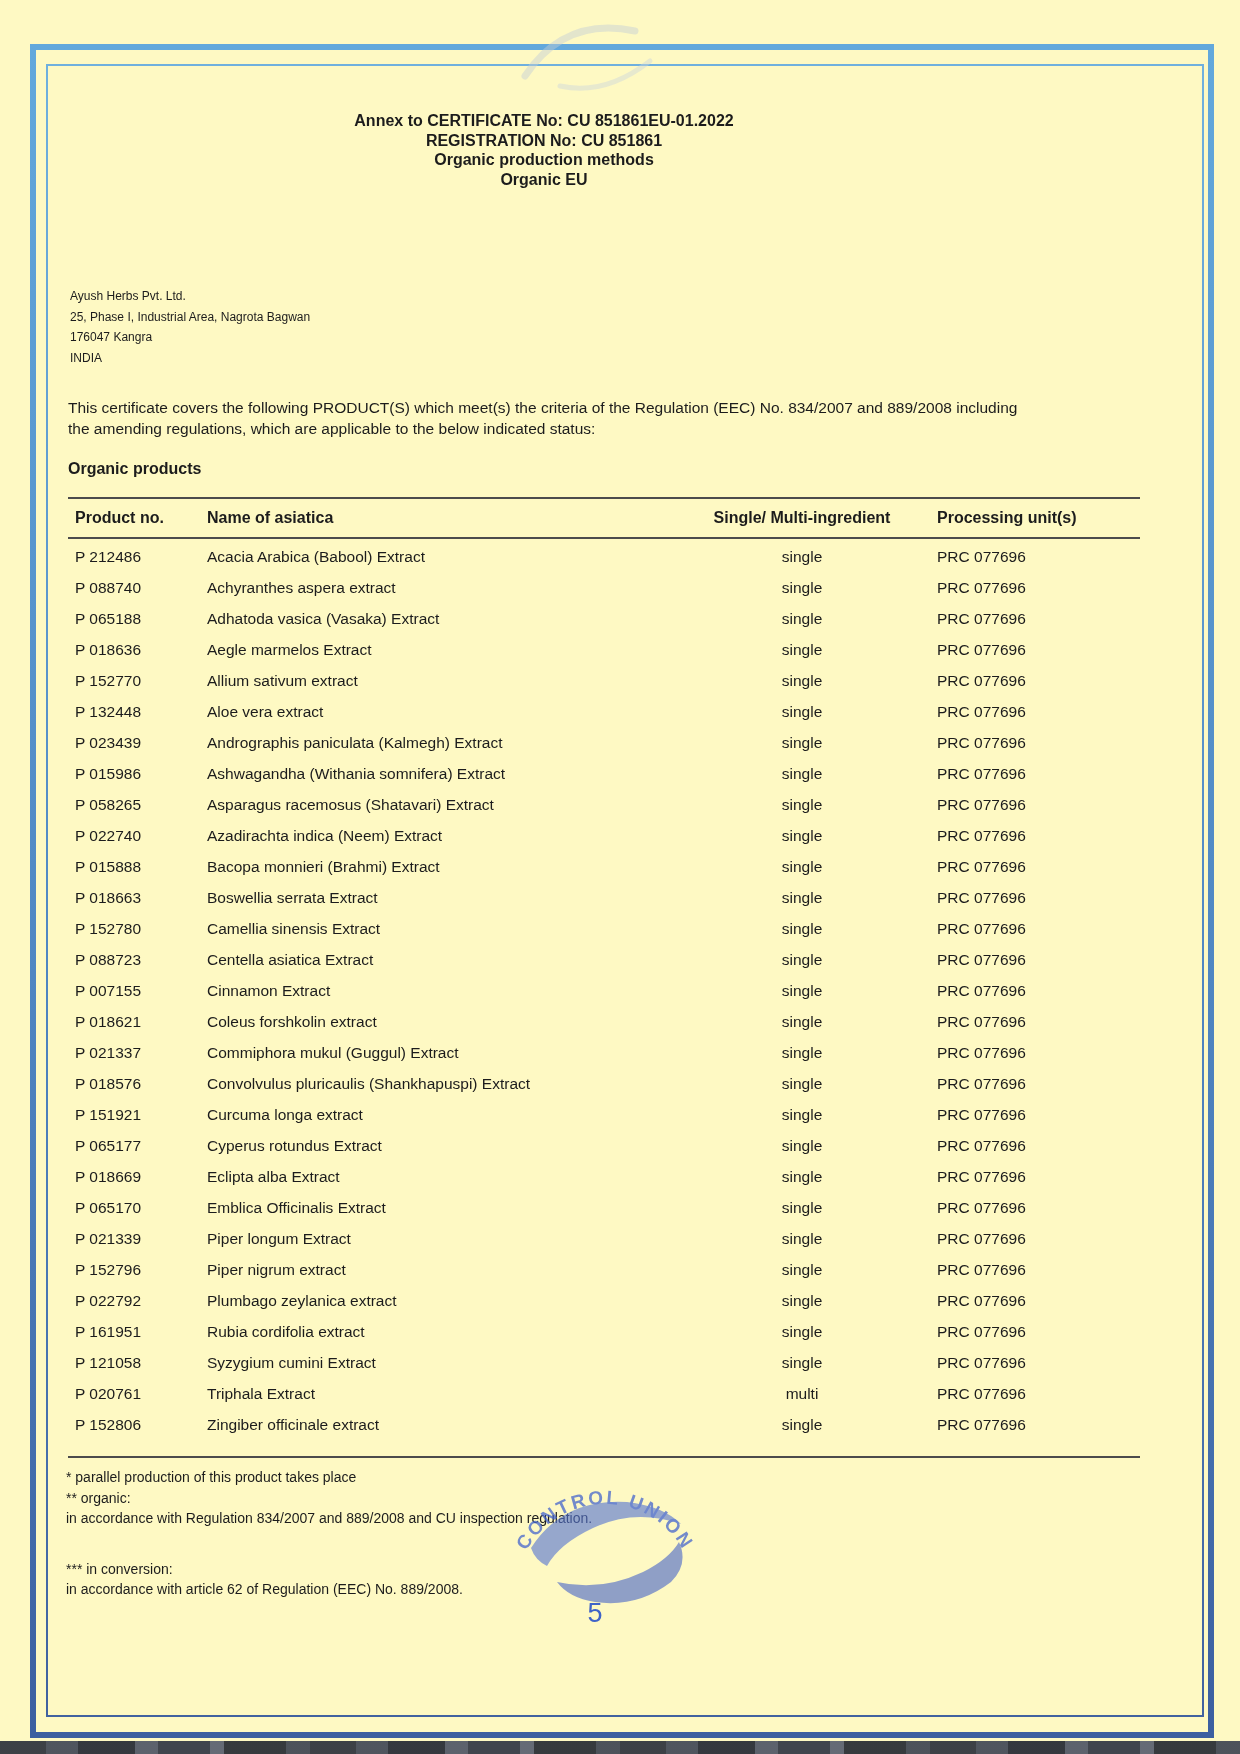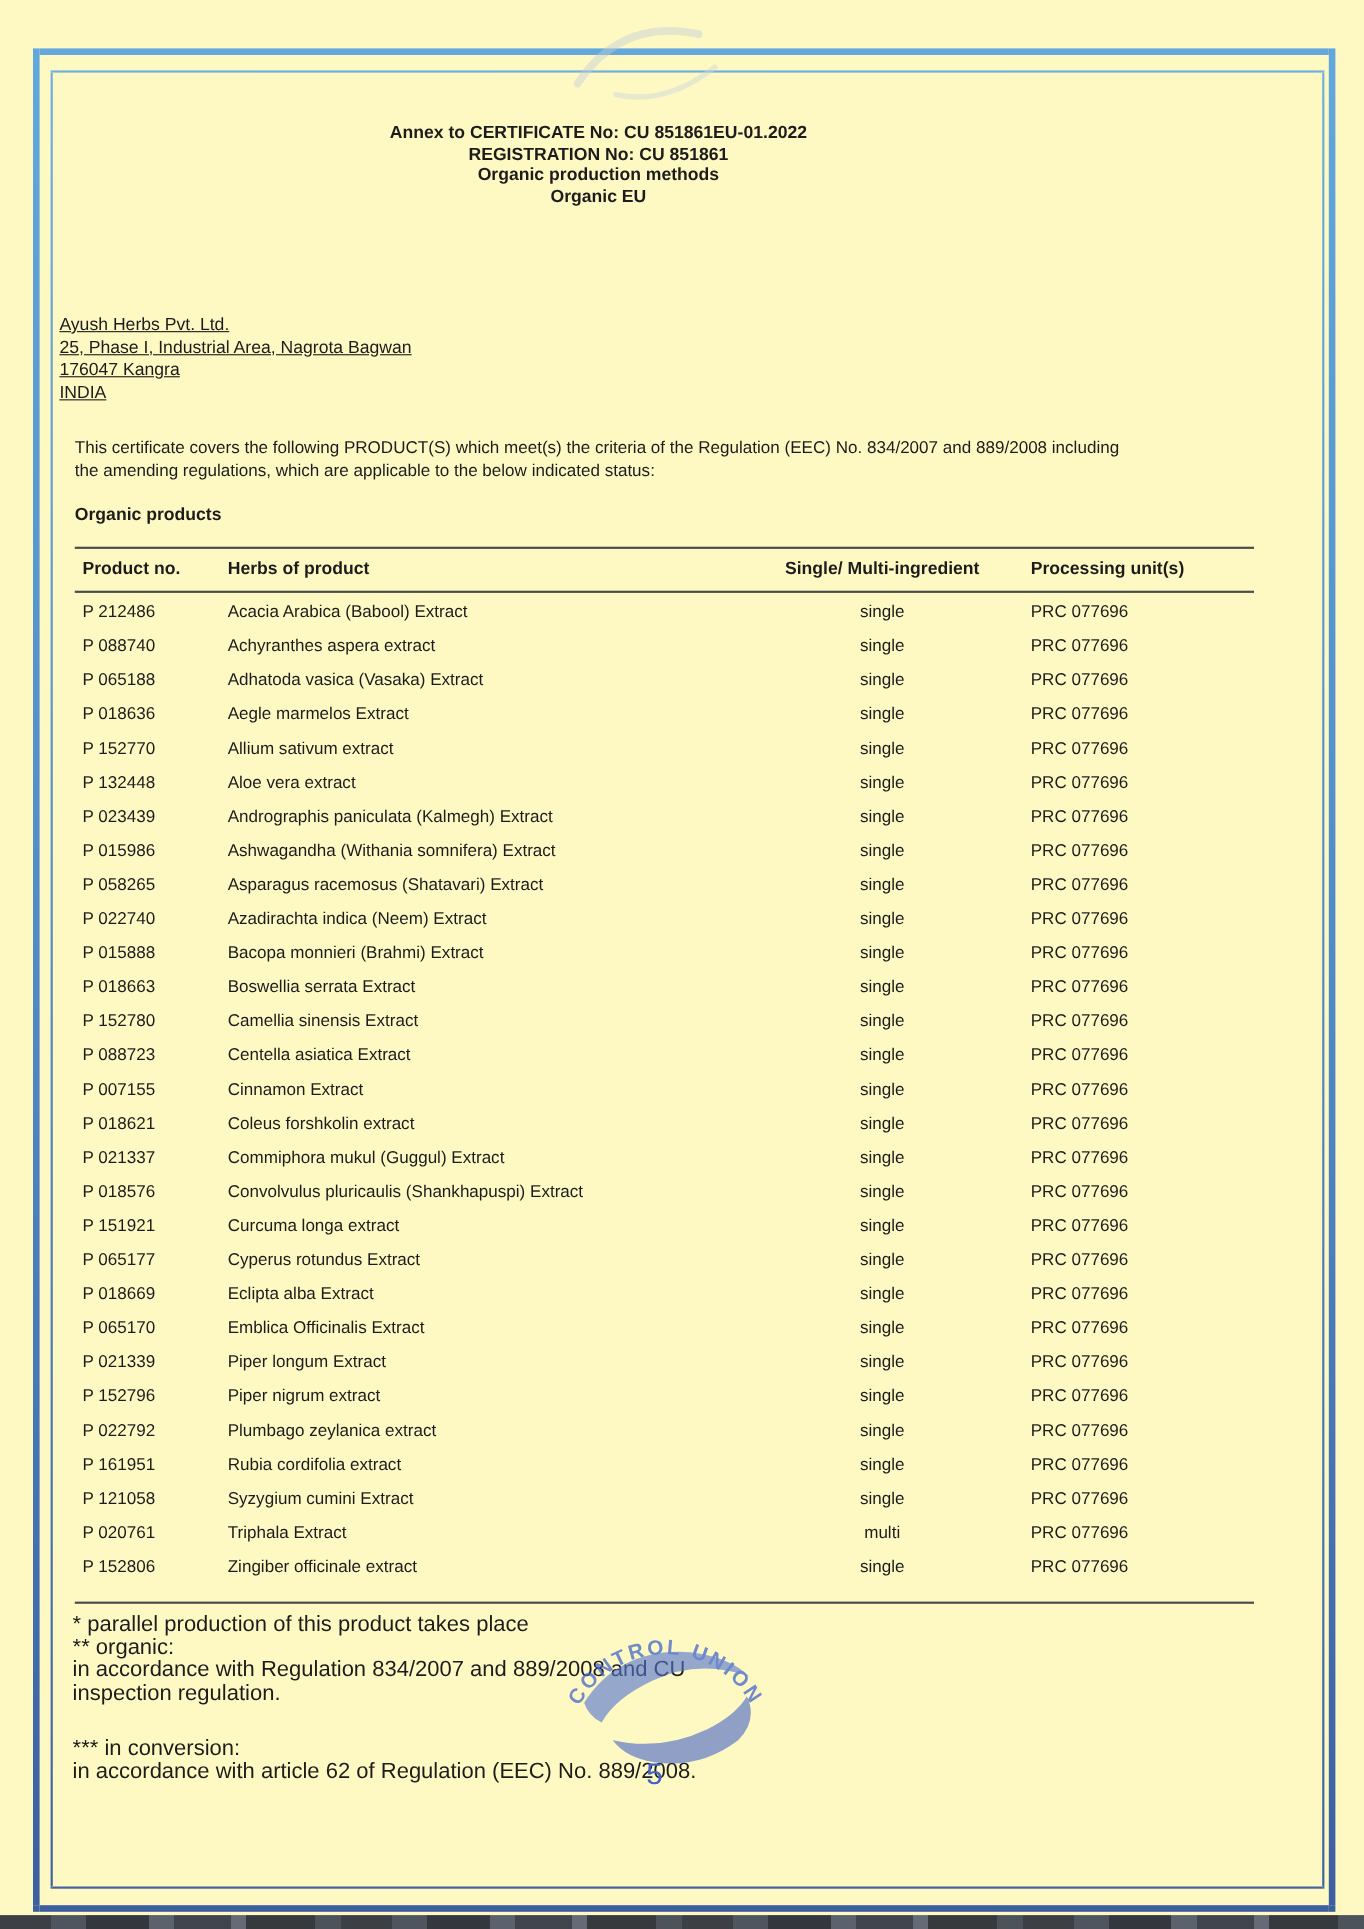--- a/index.html
+++ b/index.html
@@ -18,22 +18,22 @@
   .border-inner {
     position:absolute; left:46px; top:64px; width:1158px; height:1653px;
     border:2px solid; border-image: linear-gradient(180deg,#6fb0de 0%, #4f86c2 55%, #41629f 100%) 1;
   }
 
   .cert-header {
     position:absolute; top:111px; left:68px; width:952px;
     text-align:center; font-weight:bold; font-size:16px; line-height:19.5px;
   }
   .address {
-    position:absolute; top:286px; left:54px;
-    font-size:16px; line-height:20.5px;text-decoration:underline;
+    position:absolute; top:286px; left:70px;
+    font-size:12px; line-height:20.5px;
   }
   .intro {
     position:absolute; top:397px; left:68px; width:952px;
     font-size:15.5px; line-height:21px;
   }
   .section-title {
     position:absolute; top:460px; left:68px;
     font-size:16px; font-weight:bold;
   }
 
@@ -48,21 +48,21 @@
   .trow {
     display:grid; grid-template-columns:139px 475px 240px 218px;
     align-items:center; height:31px; font-size:15.5px;
   }
   .c1 { padding-left:7px; }
   .c3 { text-align:center; }
   .c4 { padding-left:15px; }
 
   .footnotes {
     position:absolute; top:1467px; left:66px; width:620px;
-    font-size:20px; line-height:20.5px;
+    font-size:14px; line-height:20.5px;
   }
   .fn-gap { margin-top:30px; }
 
   .stamp { position:absolute; top:1450px; left:505px; width:200px; height:165px; opacity:.85; }
   .page-number {
     position:absolute; top:1600px; left:495px; width:200px; text-align:center;
     color:#3f63c8; font-size:27px; line-height:27px;
   }
 
   .ghost-stamp { position:absolute; top:6px; left:505px; width:170px; height:95px; opacity:.45; }
@@ -103,21 +103,21 @@
     <div>INDIA</div>
   </div>
 
   <p class="intro">This certificate covers the following PRODUCT(S) which meet(s) the criteria of the Regulation (EEC) No. 834/2007 and 889/2008 including the amending regulations, which are applicable to the below indicated status:</p>
 
   <h3 class="section-title">Organic products</h3>
 
   <div class="ptable">
     <div class="thead">
       <div class="c1">Product no.</div>
-      <div class="c2">Herbs of product</div>
+      <div class="c2">Name of asiatica</div>
       <div class="c3">Single/ Multi-ingredient</div>
       <div class="c4">Processing unit(s)</div>
     </div>
     <div class="tbody">
 
     <div class="trow">
         <div class="c1">P 212486</div>
         <div class="c2">Acacia Arabica (Babool) Extract</div>
         <div class="c3">single</div>
         <div class="c4">PRC 077696</div>

